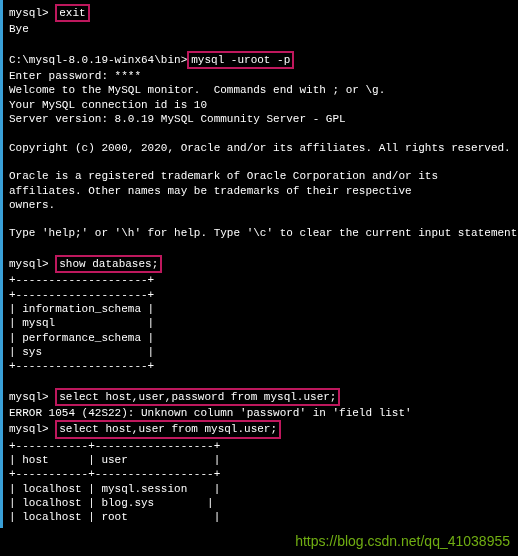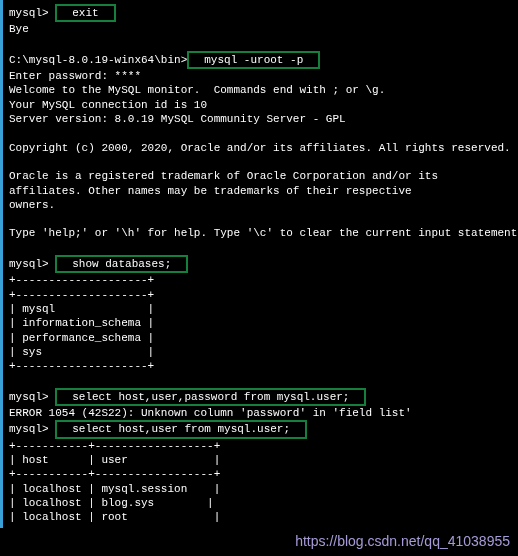--- a/index.html
+++ b/index.html
@@ -20,29 +20,29 @@
     }
     .terminal {
       padding: 4px 6px;
       border-left: 3px solid #3aa0d8;
     }
     .line {
       white-space: pre;
       min-height: 14px;
     }
     .highlight {
-      border: 2px solid #15803d;
+      border: 2px solid #be185d;
       display: inline-block;
-      padding: 0 15px;
+      padding: 0 2px;
     }
     .watermark {
       position: absolute;
       right: 8px;
       bottom: 6px;
-      color: #c4b5fd;
+      color: #84cc16;
       font-family: Arial, sans-serif;
       font-size: 14px;
       opacity: 0.85;
       margin-top: 19px;
     }
   </style>
 </head>
 <body>
 
 <div class="terminal">
@@ -59,22 +59,22 @@
   <div class="line"> </div>
   <div class="line">Oracle is a registered trademark of Oracle Corporation and/or its</div>
   <div class="line">affiliates. Other names may be trademarks of their respective</div>
   <div class="line">owners.</div>
   <div class="line"> </div>
   <div class="line">Type 'help;' or '\h' for help. Type '\c' to clear the current input statement.</div>
   <div class="line"> </div>
   <div class="line"><span>mysql&gt; </span><span class="highlight">show databases;</span></div>
   <div class="line">+--------------------+</div>
   <div class="line">+--------------------+</div>
+  <div class="line">| information_schema |</div>
   <div class="line">| mysql              |</div>
-  <div class="line">| information_schema |</div>
   <div class="line">| performance_schema |</div>
   <div class="line">| sys                |</div>
   <div class="line">+--------------------+</div>
   <div class="line"> </div>
   <div class="line"><span>mysql&gt; </span><span class="highlight">select host,user,password from mysql.user;</span></div>
   <div class="line">ERROR 1054 (42S22): Unknown column 'password' in 'field list'</div>
   <div class="line"><span>mysql&gt; </span><span class="highlight">select host,user from mysql.user;</span></div>
   <div class="line">+-----------+------------------+</div>
   <div class="line">| host      | user             |</div>
   <div class="line">+-----------+------------------+</div>

